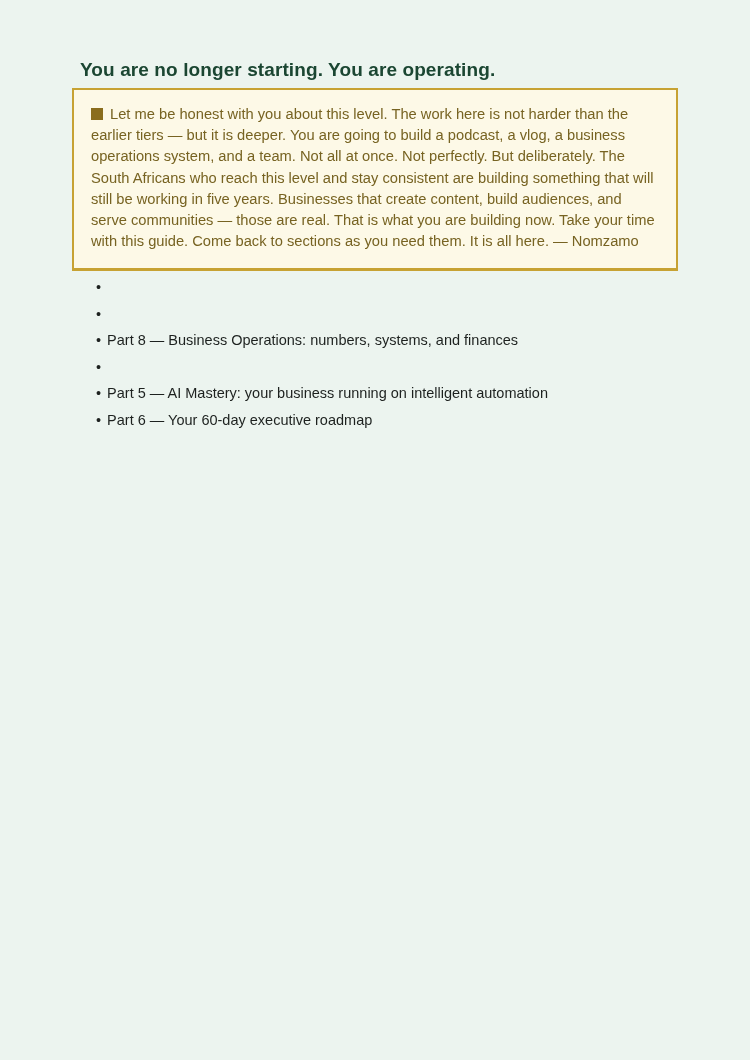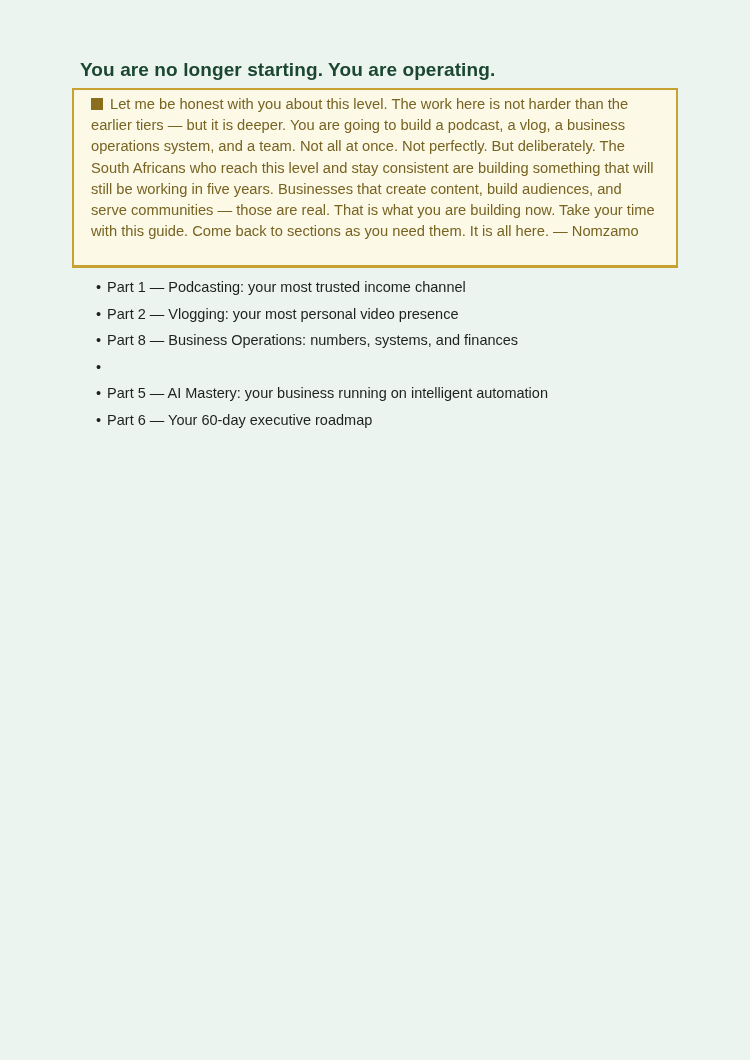--- a/index.html
+++ b/index.html
@@ -26,21 +26,21 @@
   }
   .callout {
     position: absolute;
     left: 72px;
     top: 88px;
     width: 606px;
     min-height: 180px;
     background: #fdf9e7;
     border: 2px solid #c7a233;
     border-bottom-width: 3px;
-    padding: 4px 17px 16px 17px;
+    padding: 14px 17px 16px 17px;
   }
   .callout-text {
     font-size: 14.7px;
     line-height: 21.2px;
     color: #776322;
   }
   .square-glyph {
     display: inline-block;
     width: 12px;
     height: 12px;
@@ -76,25 +76,23 @@
 
   <h1 class="page-title">You are no longer starting. You are operating.</h1>
 
   <div class="callout">
     <p class="callout-text"><span class="square-glyph"></span><span>Let me be honest with you about this level. The work here is not harder than the earlier tiers — but it is deeper. You are going to build a podcast, a vlog, a business operations system, and a team. Not all at once. Not perfectly. But deliberately. The South Africans who reach this level and stay consistent are building something that will still be working in five years. Businesses that create content, build audiences, and serve communities — those are real. That is what you are building now. Take your time with this guide. Come back to sections as you need them. It is all here. — Nomzamo</span></p>
   </div>
 
   <ul class="toc">
     <li class="toc-item">
       <span class="bullet-glyph">•</span>
-      <span>Part 1 — Podcasting: your most trusted income channel</span>
     </li>
     <li class="toc-item">
       <span class="bullet-glyph">•</span>
-      <span>Part 2 — Vlogging: your most personal video presence</span>
     </li>
     <li class="toc-item">
       <span class="bullet-glyph">•</span>
       <span>Part 8 — Business Operations: numbers, systems, and finances</span>
     </li>
     <li class="toc-item">
       <span class="bullet-glyph">•</span>
     </li>
     <li class="toc-item">
       <span class="bullet-glyph">•</span>

